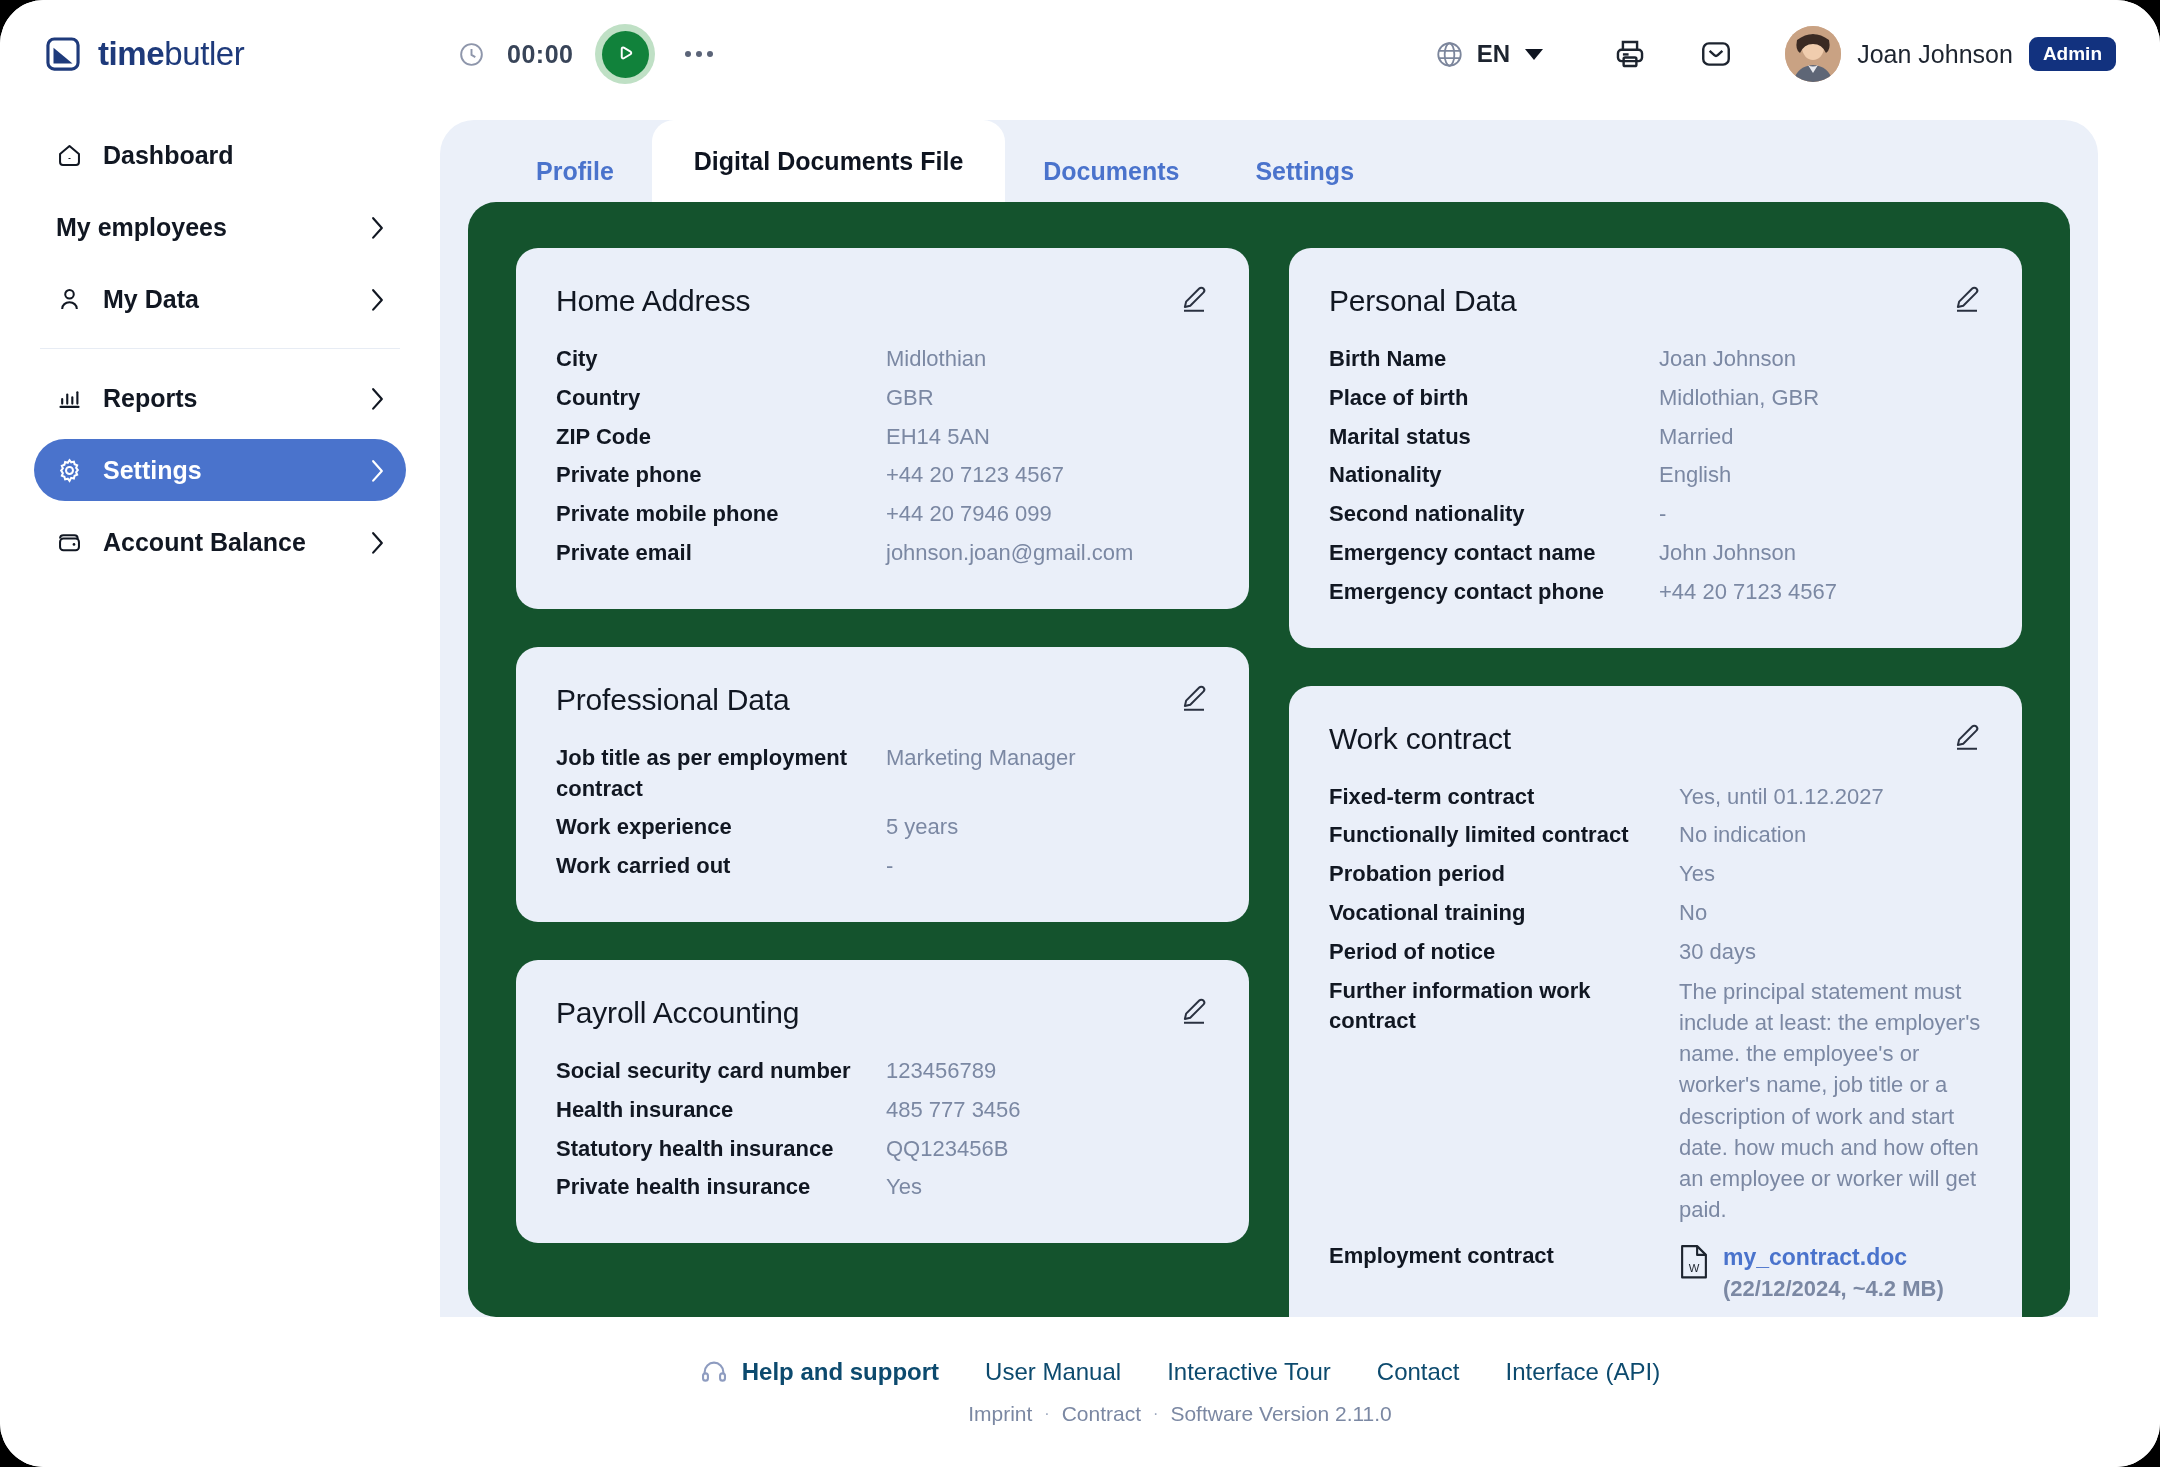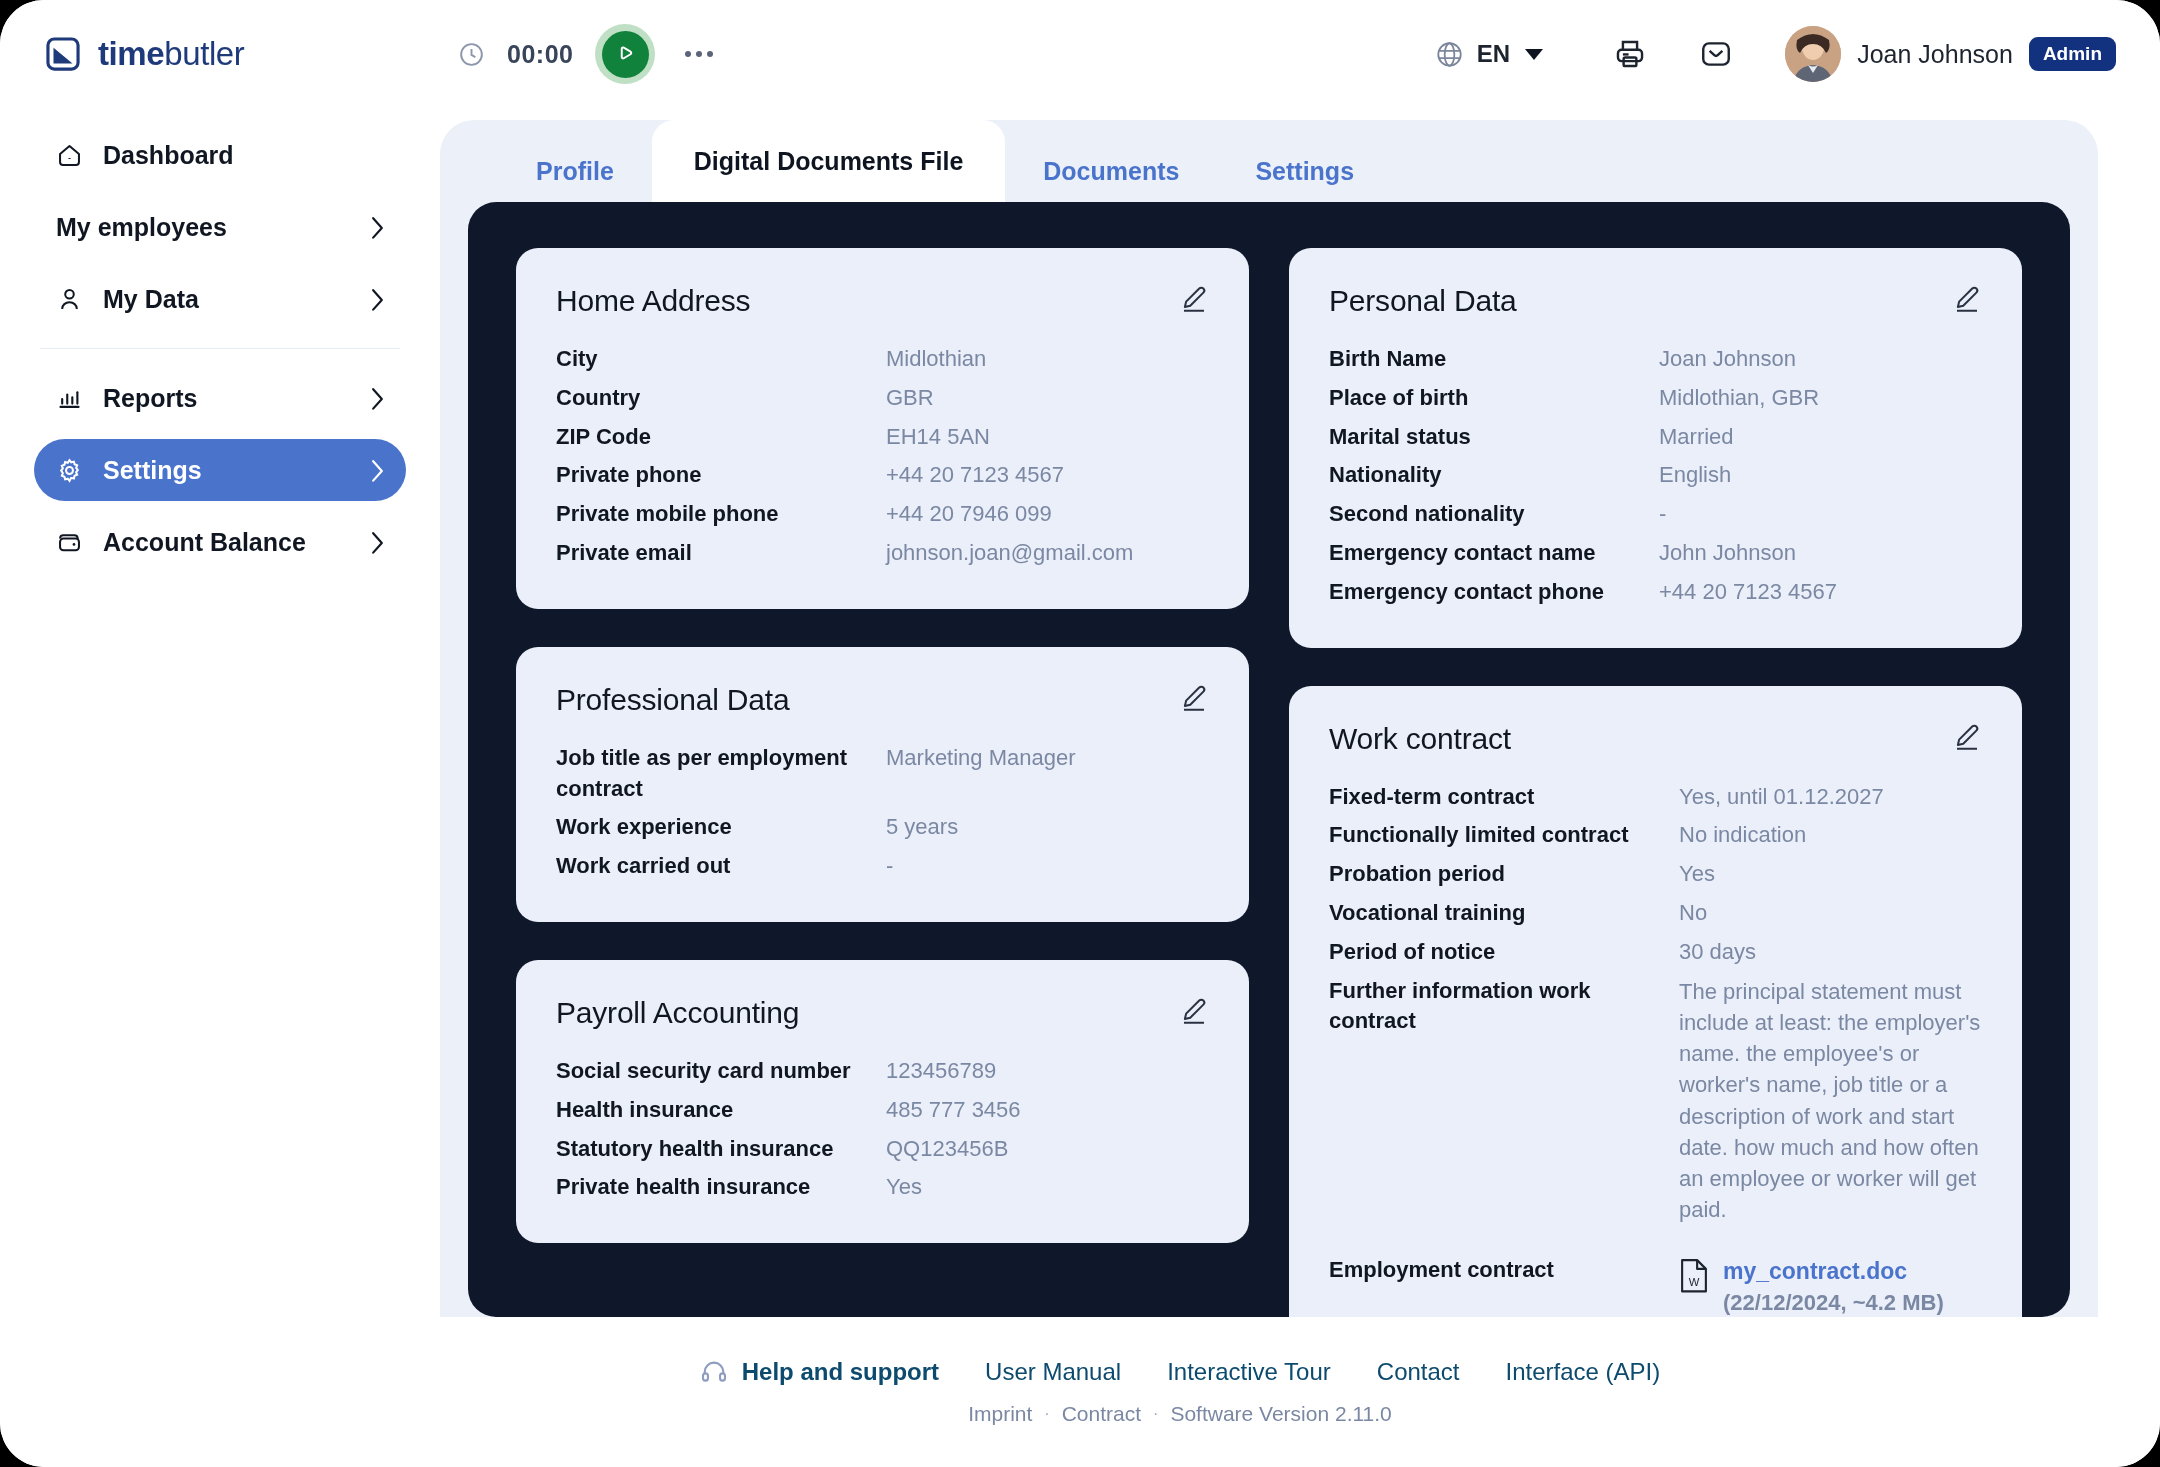--- a/index.html
+++ b/index.html
@@ -89,21 +89,21 @@
   .tabs { display: flex; align-items: flex-end; height: 82px; padding-left: 58px; flex: 0 0 82px; }
   .tab {
     font-size: 25px; font-weight: 700; color: #4a73cc;
     padding: 0 38px; height: 62px; display: flex; align-items: center;
   }
   .tab.active {
     background: #fff; color: #0e1420; border-radius: 22px 22px 0 0;
     height: 82px; padding: 0 42px;
   }
   .sheet {
-    background: #0f172a; border-radius: 28px; margin: 0 28px 0 28px;
+    background: #14532d; border-radius: 28px; margin: 0 28px 0 28px;
     flex: 1; min-height: 0; padding: 46px 48px 0 48px;
     display: grid; grid-template-columns: 1fr 1fr; gap: 38px 40px;
     align-content: start; overflow: hidden;
   }
   .col { display: flex; flex-direction: column; gap: 38px; }
 
   .card { background: #eaeff9; border-radius: 22px; padding: 36px 40px 40px 40px; }
   .card-head { display: flex; align-items: flex-start; justify-content: space-between; margin-bottom: 26px; }
   .card-title { font-size: 30px; font-weight: 400; color: #111722; letter-spacing: -0.2px; }
   .pencil { width: 30px; height: 30px; color: #2a3140; flex: 0 0 30px; }
@@ -480,21 +480,21 @@
                     <div class="v">No</div>
                   </div>
                 <div class="row wide">
                     <div class="k">Period of notice</div>
                     <div class="v">30 days</div>
                   </div>
                 <div class="row wide">
                     <div class="k">Further information work contract</div>
                     <div class="v para">The principal statement must include at least: the employer's name. the employee's or worker's name, job title or a description of work and start date. how much and how often an employee or worker will get paid.</div>
                   </div>
-                <div class="row wide" style="margin-top:22px;">
+                <div class="row wide" style="margin-top:8px;">
                   <div class="k">Employment contract</div>
                   <div class="v">
                     <div class="filerow">
                       <span class="word-icon">
                         <svg viewBox="0 0 24 30" fill="none" stroke="currentColor" stroke-width="1.7" stroke-linejoin="round">
                             <path d="M2.5 2.5h12l7 7v18h-19z"></path>
                             <path d="M14.5 2.5v7h7"></path>
                             <text x="12" y="23" font-size="9" text-anchor="middle" fill="currentColor" stroke="none" font-family="Liberation Sans, sans-serif">W</text>
                           </svg>
                       </span>

